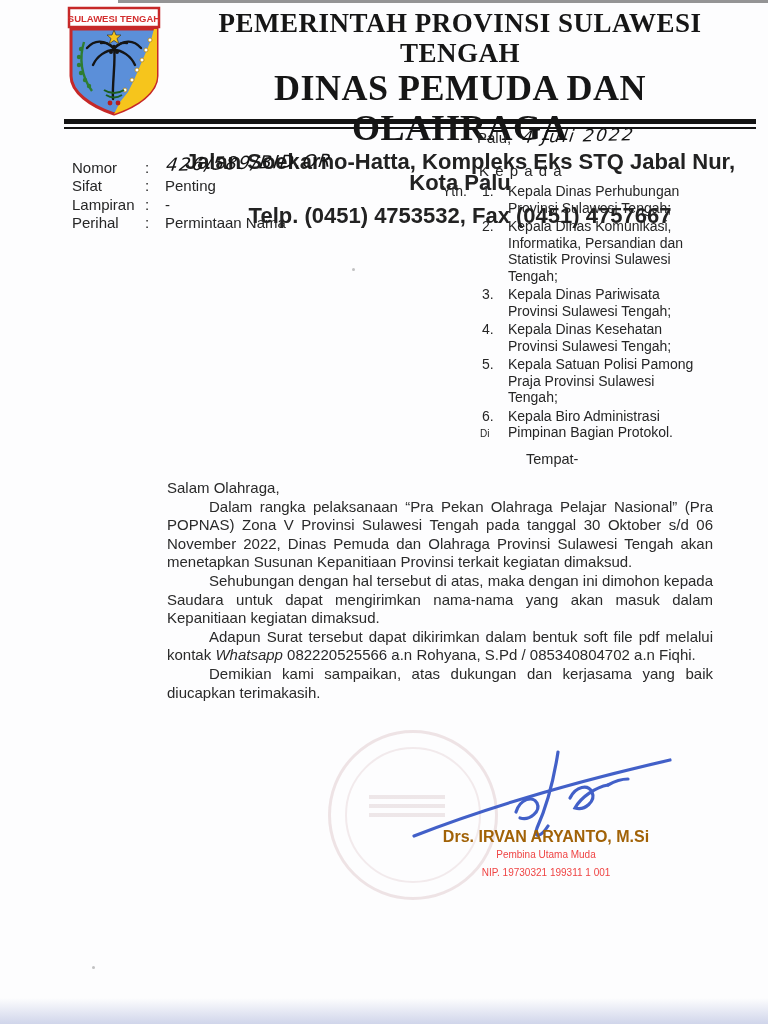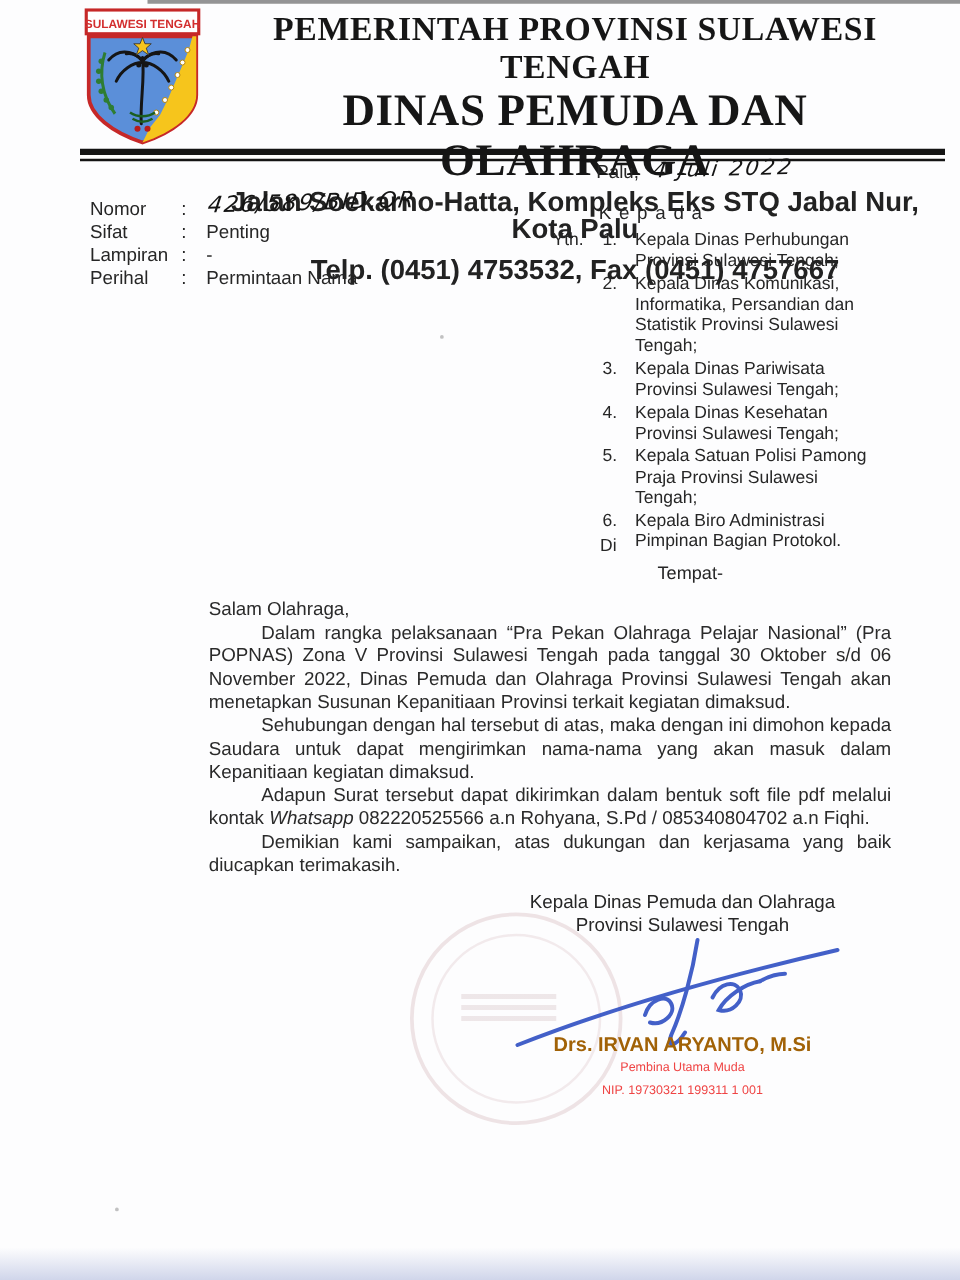--- a/index.html
+++ b/index.html
@@ -28,21 +28,21 @@
 
   
   .dateline{position:absolute;left:477px;top:127px;font-size:15px;display:flex;align-items:baseline;}
   .date-hand{font-size:17px;margin-left:10px;letter-spacing:2px;}
   .kepada{position:absolute;left:479px;top:162px;font-size:15px;letter-spacing:1px;}
   .rcpt-wrap{position:absolute;left:442px;top:183px;display:grid;grid-template-columns:40px auto;}
   .yth{font-size:14px;line-height:16.5px;}
   .rcpt-item{display:grid;grid-template-columns:26px 240px;margin-bottom:2px;}
   .rcpt-num,.rcpt-text{font-size:14px;line-height:16.5px;}
   .rcpt-text{white-space:pre-line;}
-  .di{position:absolute;left:480px;top:428px;font-size:14px;}
+  .di{position:absolute;left:480px;top:428px;font-size:10px;}
   .tempat{position:absolute;left:526px;top:451px;font-size:14.5px;}
 
   
   .body-block{position:absolute;left:167px;top:479px;width:546px;font-size:15px;line-height:18.6px;
         text-align:justify;color:#2a2a2a;}
   .body-block p{margin:0;}
   .indent{text-indent:42px;}
   .it{font-style:italic;}
 
   
@@ -188,24 +188,20 @@
   <div class="tempat">Tempat-</div>
 
   <div class="body-block">
     <p>Salam Olahraga,</p>
     <p class="indent">Dalam rangka pelaksanaan “Pra Pekan Olahraga Pelajar Nasional” (Pra POPNAS) Zona V Provinsi Sulawesi Tengah pada tanggal 30 Oktober s/d 06 November 2022, Dinas Pemuda dan Olahraga Provinsi Sulawesi Tengah akan menetapkan Susunan Kepanitiaan Provinsi terkait kegiatan dimaksud.</p>
     <p class="indent">Sehubungan dengan hal tersebut di atas, maka dengan ini dimohon kepada Saudara untuk dapat mengirimkan nama-nama yang akan masuk dalam Kepanitiaan kegiatan dimaksud.</p>
     <p class="indent"><span>Adapun Surat tersebut dapat dikirimkan dalam bentuk soft file pdf melalui kontak </span><span class="it">Whatsapp</span><span> 082220525566 a.n Rohyana, S.Pd / 085340804702 a.n Fiqhi.</span></p>
     <p class="indent">Demikian kami sampaikan, atas dukungan dan kerjasama yang baik diucapkan terimakasih.</p>
   </div>
 
-  <div class="closing">
-    <div>Kepala Dinas Pemuda dan Olahraga</div>
-    <div>Provinsi Sulawesi Tengah</div>
-  </div>
 
   <div class="stamp"></div>
 
   <svg class="sig-svg" viewBox="0 0 270 95">
     <g fill="none" stroke-linecap="round" stroke-width="3.2" opacity="0.92" stroke="#3353c4">
       <path d="M6 88 C62 66 140 40 262 12"></path>
       <path d="M150 4 C146 30 138 60 129 80 C125 91 133 89 140 78"></path>
       <path d="M108 64 C112 51 125 47 129 55 C133 63 122 73 112 70"></path>
       <path d="M162 50 C168 38 180 36 184 44 C188 53 177 63 167 60 C173 49 188 39 200 37"></path>
       <path d="M200 37 C207 33 214 31 220 31"></path>

